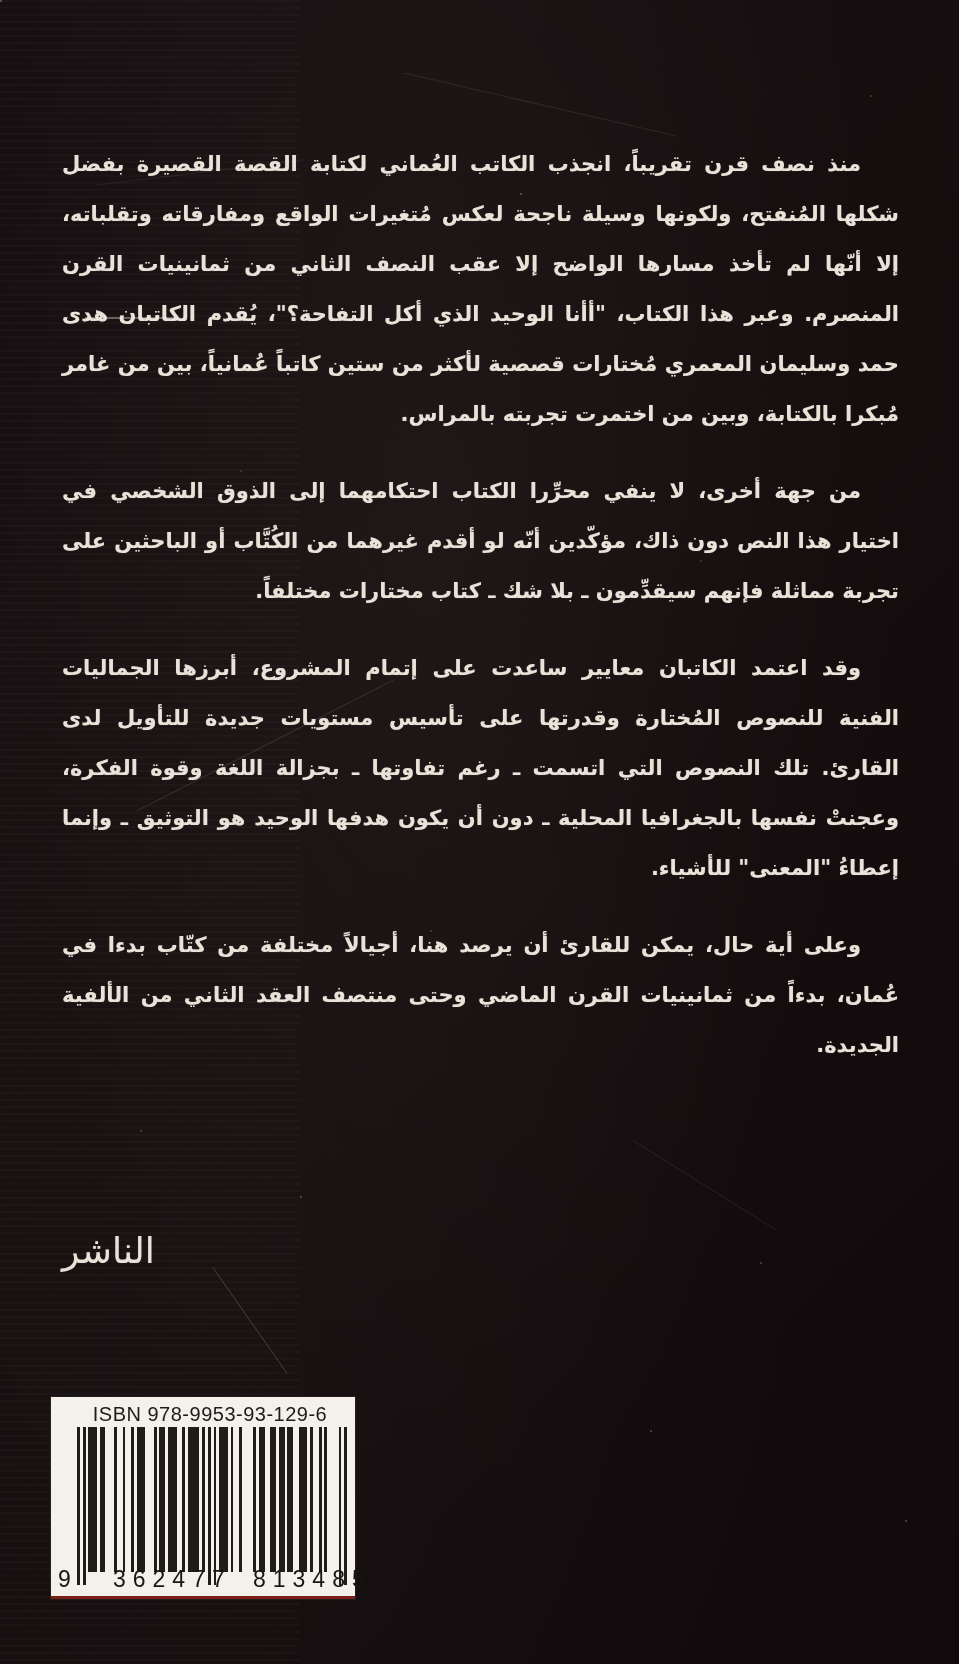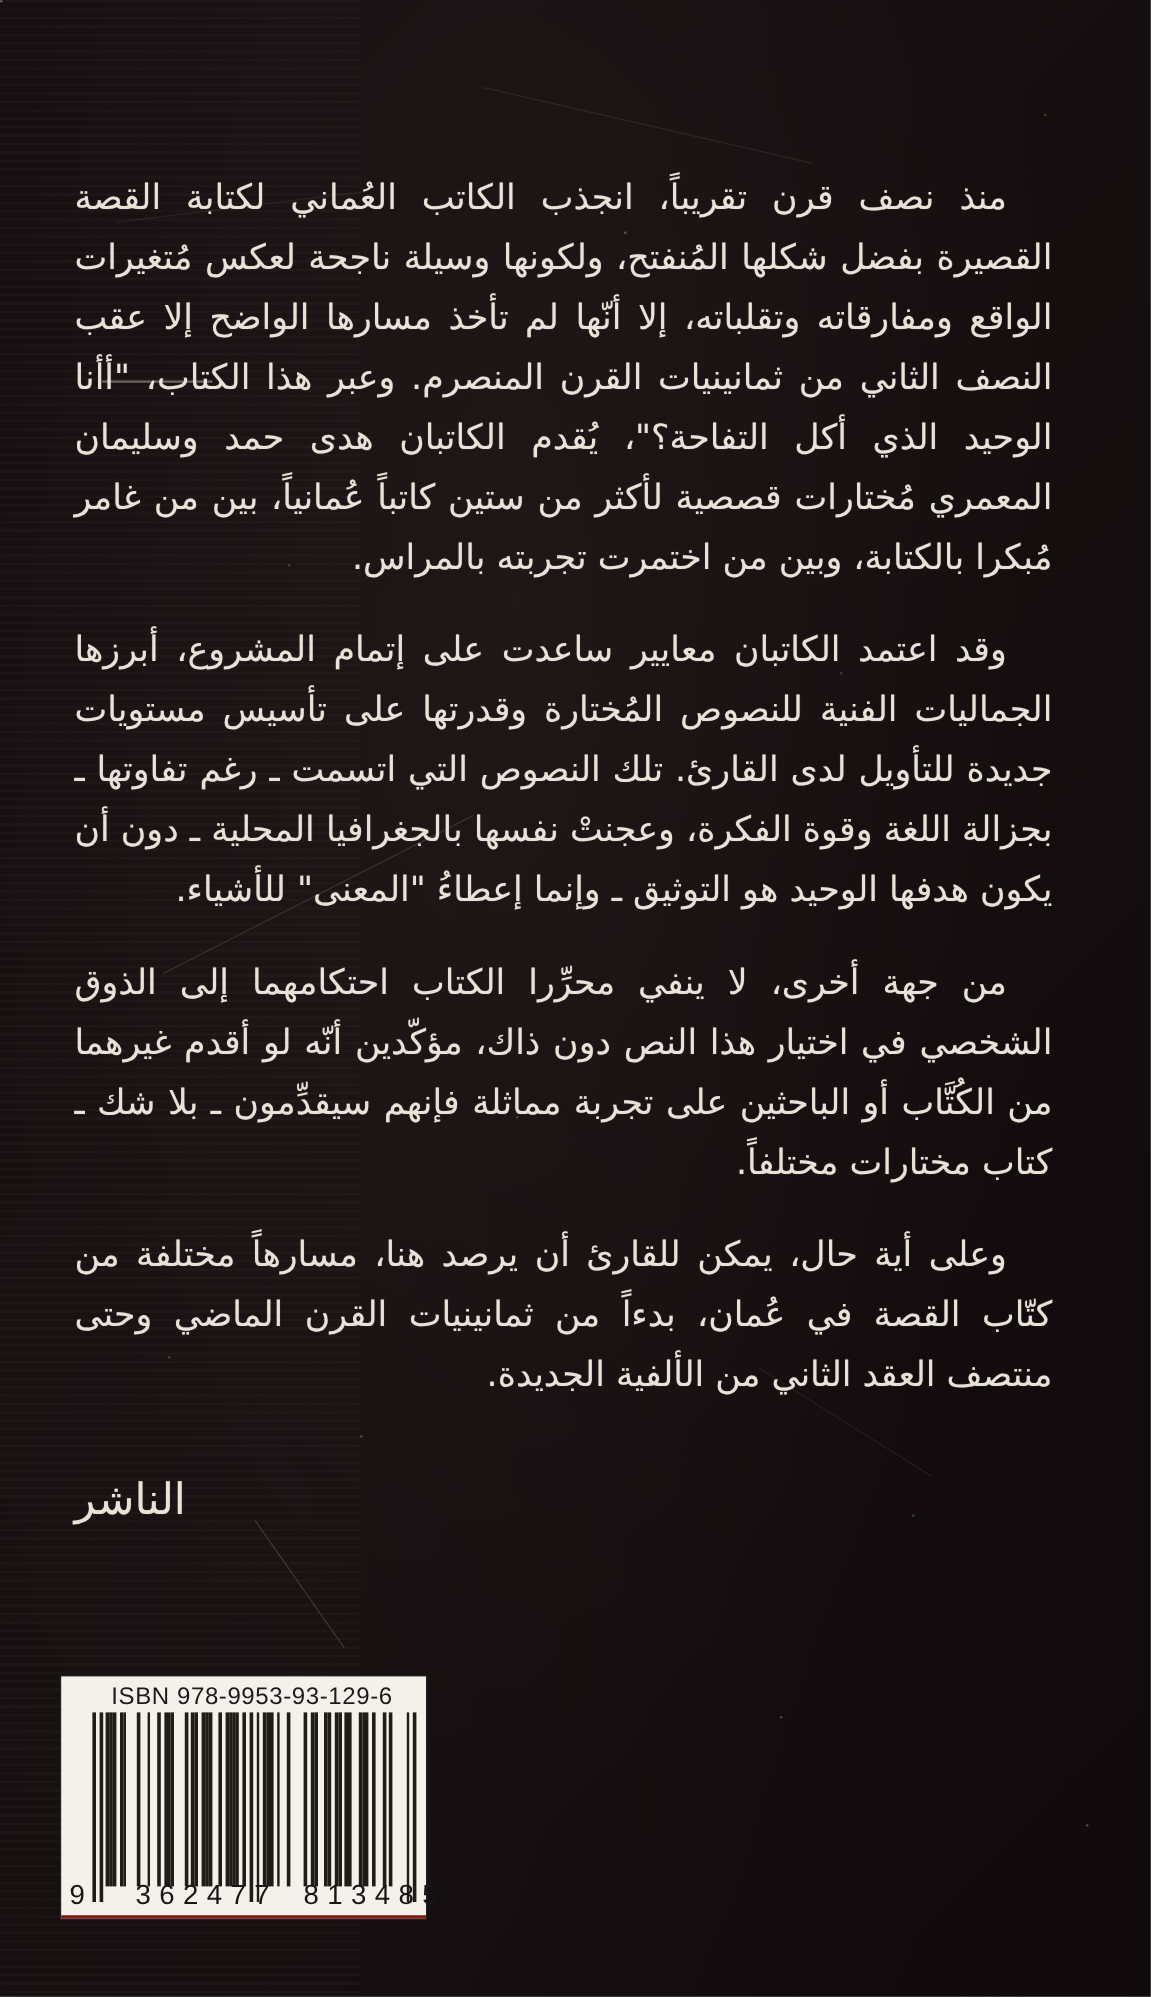--- a/index.html
+++ b/index.html
@@ -21,28 +21,29 @@
     font-family:"DejaVu Sans", sans-serif;
   }
   
   .banding{
     position:absolute;left:0;top:0;bottom:0;width:300px;
     background:repeating-linear-gradient(180deg, rgba(255,255,255,.018) 0 2px, transparent 2px 7px);
     pointer-events:none;
   }
   
   .blurb{
-    position:absolute;top:139px;right:82px;left:62px;
+    position:absolute;top:139px;right:60px;left:62px;
     direction:rtl;
     color:var(--ink);
-    font-size:29px;
+    font-size:21px;
     line-height:50px;
     text-align:justify;
     letter-spacing:.2px;
     text-shadow:0 0 1px rgba(232,227,216,.35);
+    font-weight:bold;
   }
   .blurb p{margin:0 0 27px 0;text-indent:38px;}
   .publisher{
     position:absolute;left:62px;top:1233px;
     direction:rtl;color:var(--ink);
     font-size:36px;line-height:36px;
     text-shadow:0 0 1px rgba(232,227,216,.35);
   }
   
   .barcode-box{
@@ -94,23 +95,23 @@
       240px 470px rgba(235,230,220,.2);
   }
 </style>
 </head>
 <body>
 
 <div class="banding"></div>
 
 <div class="blurb">
   <p>منذ نصف قرن تقريباً، انجذب الكاتب العُماني لكتابة القصة القصيرة بفضل شكلها المُنفتح، ولكونها وسيلة ناجحة لعكس مُتغيرات الواقع ومفارقاته وتقلباته، إلا أنّها لم تأخذ مسارها الواضح إلا عقب النصف الثاني من ثمانينيات القرن المنصرم. وعبر هذا الكتاب، "أأنا الوحيد الذي أكل التفاحة؟"، يُقدم الكاتبان هدى حمد وسليمان المعمري مُختارات قصصية لأكثر من ستين كاتباً عُمانياً، بين من غامر مُبكرا بالكتابة، وبين من اختمرت تجربته بالمراس.</p>
+  <p>من جهة أخرى، لا ينفي محرِّرا الكتاب احتكامهما إلى الذوق الشخصي في اختيار هذا النص دون ذاك، مؤكّدين أنّه لو أقدم غيرهما من الكُتَّاب أو الباحثين على تجربة مماثلة فإنهم سيقدِّمون ـ بلا شك ـ كتاب مختارات مختلفاً.</p>
   <p>وقد اعتمد الكاتبان معايير ساعدت على إتمام المشروع، أبرزها الجماليات الفنية للنصوص المُختارة وقدرتها على تأسيس مستويات جديدة للتأويل لدى القارئ. تلك النصوص التي اتسمت ـ رغم تفاوتها ـ بجزالة اللغة وقوة الفكرة، وعجنتْ نفسها بالجغرافيا المحلية ـ دون أن يكون هدفها الوحيد هو التوثيق ـ وإنما إعطاءُ "المعنى" للأشياء.</p>
-  <p>من جهة أخرى، لا ينفي محرِّرا الكتاب احتكامهما إلى الذوق الشخصي في اختيار هذا النص دون ذاك، مؤكّدين أنّه لو أقدم غيرهما من الكُتَّاب أو الباحثين على تجربة مماثلة فإنهم سيقدِّمون ـ بلا شك ـ كتاب مختارات مختلفاً.</p>
-  <p>وعلى أية حال، يمكن للقارئ أن يرصد هنا، مسارهاً مختلفة من كتّاب القصة في عُمان، بدءاً من ثمانينيات القرن الماضي وحتى منتصف العقد الثاني من الألفية الجديدة.</p>
+  <p>وعلى أية حال، يمكن للقارئ أن يرصد هنا، أجيالاً مختلفة من كتّاب بدءا في عُمان، بدءاً من ثمانينيات القرن الماضي وحتى منتصف العقد الثاني من الألفية الجديدة.</p>
 </div>
 
 <div class="publisher">الناشر</div>
 
 <div class="barcode-box">
   <div class="isbn-label">ISBN 978-9953-93-129-6</div>
   <div class="bars"><span class="bc-m bc-bar bc-guard"></span><span class="bc-m bc-guard"></span><span class="bc-m bc-bar bc-guard"></span><span class="bc-m"></span><span class="bc-m bc-bar"></span><span class="bc-m bc-bar"></span><span class="bc-m bc-bar"></span><span class="bc-m"></span><span class="bc-m bc-bar"></span><span class="bc-m bc-bar"></span><span class="bc-m"></span><span class="bc-m"></span><span class="bc-m"></span><span class="bc-m bc-bar"></span><span class="bc-m"></span><span class="bc-m"></span><span class="bc-m bc-bar"></span><span class="bc-m"></span><span class="bc-m"></span><span class="bc-m bc-bar"></span><span class="bc-m"></span><span class="bc-m bc-bar"></span><span class="bc-m bc-bar"></span><span class="bc-m bc-bar"></span><span class="bc-m"></span><span class="bc-m"></span><span class="bc-m"></span><span class="bc-m bc-bar"></span><span class="bc-m"></span><span class="bc-m bc-bar"></span><span class="bc-m bc-bar"></span><span class="bc-m"></span><span class="bc-m bc-bar"></span><span class="bc-m bc-bar"></span><span class="bc-m bc-bar"></span><span class="bc-m"></span><span class="bc-m"></span><span class="bc-m bc-bar"></span><span class="bc-m"></span><span class="bc-m bc-bar"></span><span class="bc-m bc-bar"></span><span class="bc-m bc-bar"></span><span class="bc-m bc-bar"></span><span class="bc-m"></span><span class="bc-m bc-bar"></span><span class="bc-m bc-guard"></span><span class="bc-m bc-bar bc-guard"></span><span class="bc-m bc-guard"></span><span class="bc-m bc-bar bc-guard"></span><span class="bc-m bc-guard"></span><span class="bc-m bc-bar"></span><span class="bc-m bc-bar"></span><span class="bc-m bc-bar"></span><span class="bc-m"></span><span class="bc-m bc-bar"></span><span class="bc-m"></span><span class="bc-m"></span><span class="bc-m bc-bar"></span><span class="bc-m"></span><span class="bc-m"></span><span class="bc-m"></span><span class="bc-m"></span><span class="bc-m bc-bar"></span><span class="bc-m"></span><span class="bc-m bc-bar"></span><span class="bc-m bc-bar"></span><span class="bc-m"></span><span class="bc-m"></span><span class="bc-m bc-bar"></span><span class="bc-m bc-bar"></span><span class="bc-m"></span><span class="bc-m bc-bar"></span><span class="bc-m bc-bar"></span><span class="bc-m"></span><span class="bc-m bc-bar"></span><span class="bc-m bc-bar"></span><span class="bc-m"></span><span class="bc-m"></span><span class="bc-m bc-bar"></span><span class="bc-m bc-bar"></span><span class="bc-m bc-bar"></span><span class="bc-m"></span><span class="bc-m bc-bar"></span><span class="bc-m"></span><span class="bc-m"></span><span class="bc-m bc-bar"></span><span class="bc-m"></span><span class="bc-m bc-bar"></span><span class="bc-m"></span><span class="bc-m"></span><span class="bc-m"></span><span class="bc-m"></span><span class="bc-m bc-bar bc-guard"></span><span class="bc-m bc-guard"></span><span class="bc-m bc-bar bc-guard"></span></div>
   <div class="bc-digit bc-first">9</div>
   <div class="bc-digit bc-left">362477</div>
   <div class="bc-digit bc-right">813485</div>

